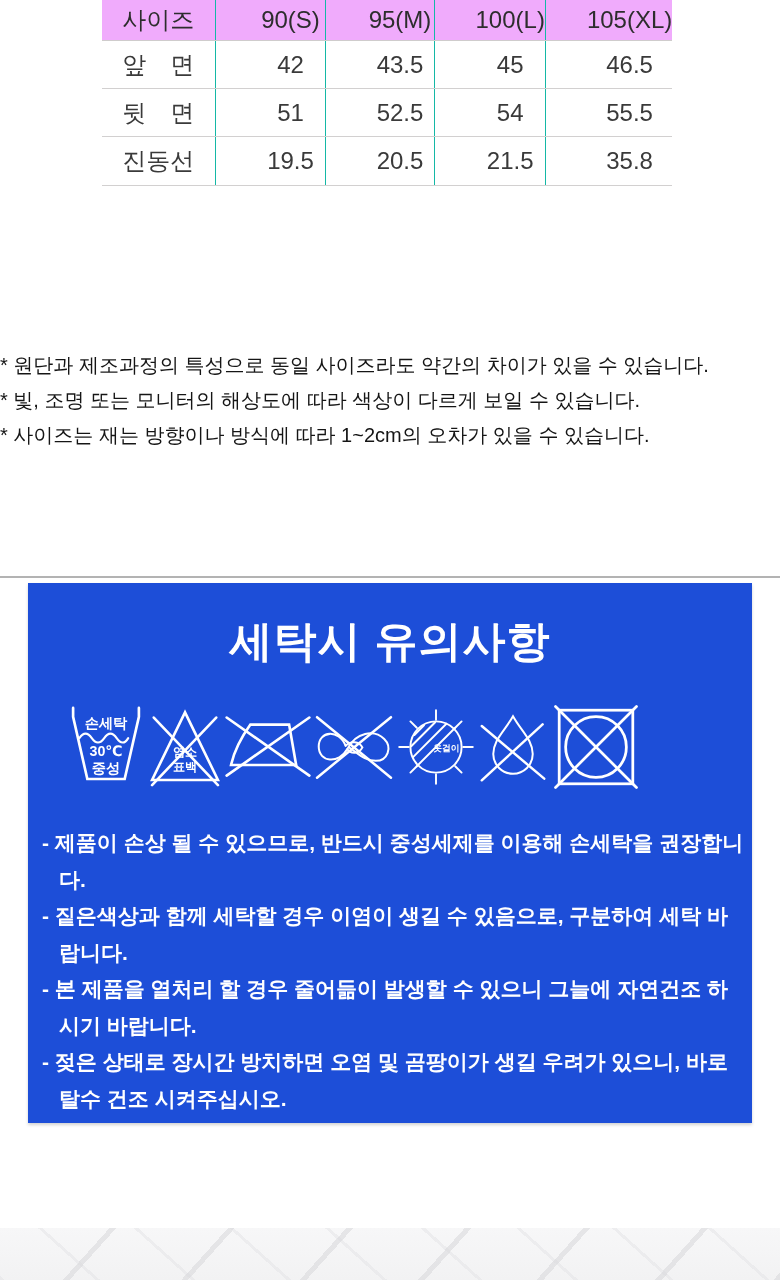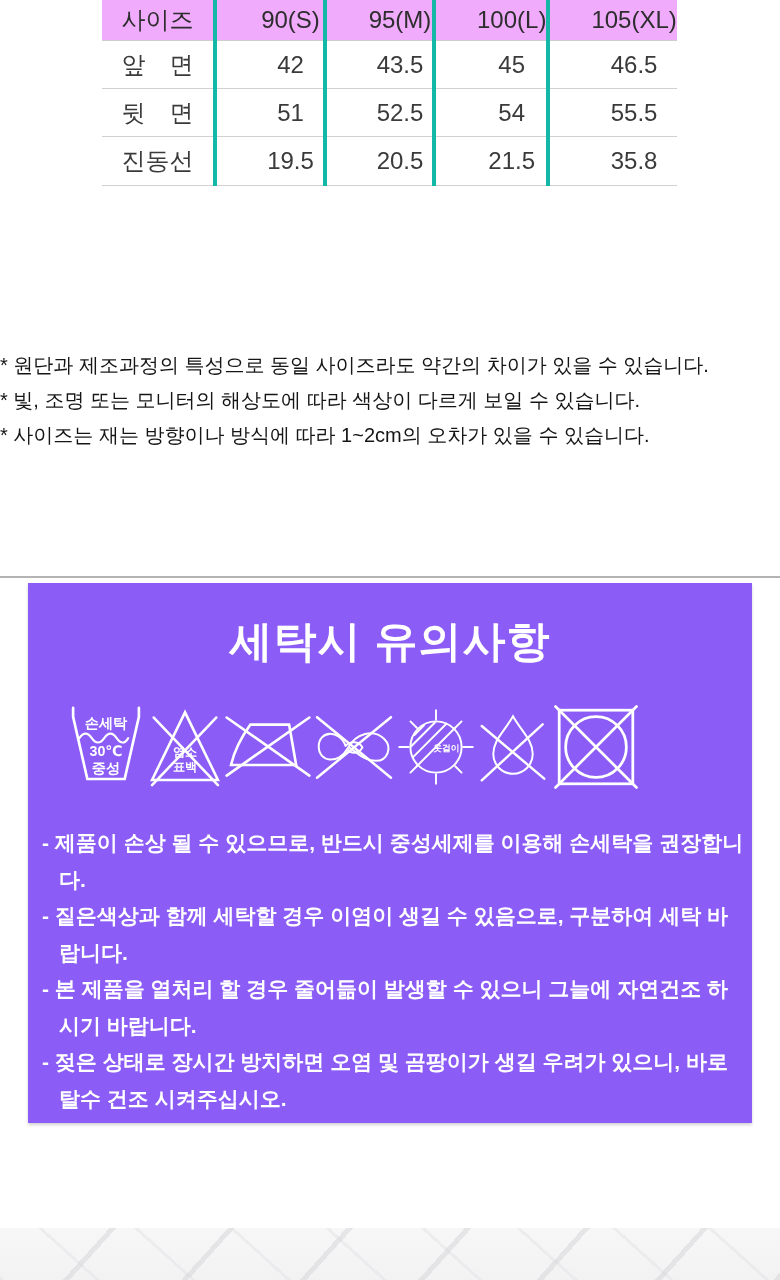--- a/index.html
+++ b/index.html
@@ -15,21 +15,21 @@
   }
   .size-table th, .size-table td {
     text-align:center; vertical-align:middle;
     font-size:24px; font-weight:400; padding:0;
   }
   .size-table thead th {
     background:#f0abfc; height:40px; color:#2d2d2d;
     border-bottom:1px solid #cfcccc;
   }
   .size-table td { border-bottom:1px solid #d2d0d0; }
-  .size-table th + th, .size-table td + td { border-left:4px solid #14b8a6;padding-left:41px; }
+  .size-table th + th, .size-table td + td { border-left:1px solid #14b8a6;padding-left:41px; }
   .size-table tr.rA td { height:47px; }
   .size-table tr.rB td { height:47px; }
   .size-table tr.rC td { height:48px; }
   .size-table tr.rD td { height:47px; }
   .size-table tr.rE td { height:72px; }
 
   
   .disclaimer {
     position:absolute; top:348px; left:0; width:780px;
     font-size:20px; line-height:35px; color:#151515;
@@ -38,21 +38,21 @@
 
   
   .divider {
     position:absolute; top:576px; left:0; width:780px; height:2px;
     background:#b3b3b3;
   }
 
   
   .wash-box {
     position:absolute; left:28px; top:583px; width:724px; height:540px;
-    background:#8b5cf6; box-shadow:0 2px 3px rgba(0,0,0,0.18);
+    background:#1d4ed8; box-shadow:0 2px 3px rgba(0,0,0,0.18);
   }
   .wash-title {
     margin:30px 0 0 0; text-align:center;
     font-size:43px; font-weight:800; letter-spacing:1px; color:#ffffff;
   }
   .icons-row {
     margin:24px 24px 0 38px; height:104px;
     display:flex; justify-content:flex-start; align-items:center;
   }
   .icons-row svg { display:block; }

